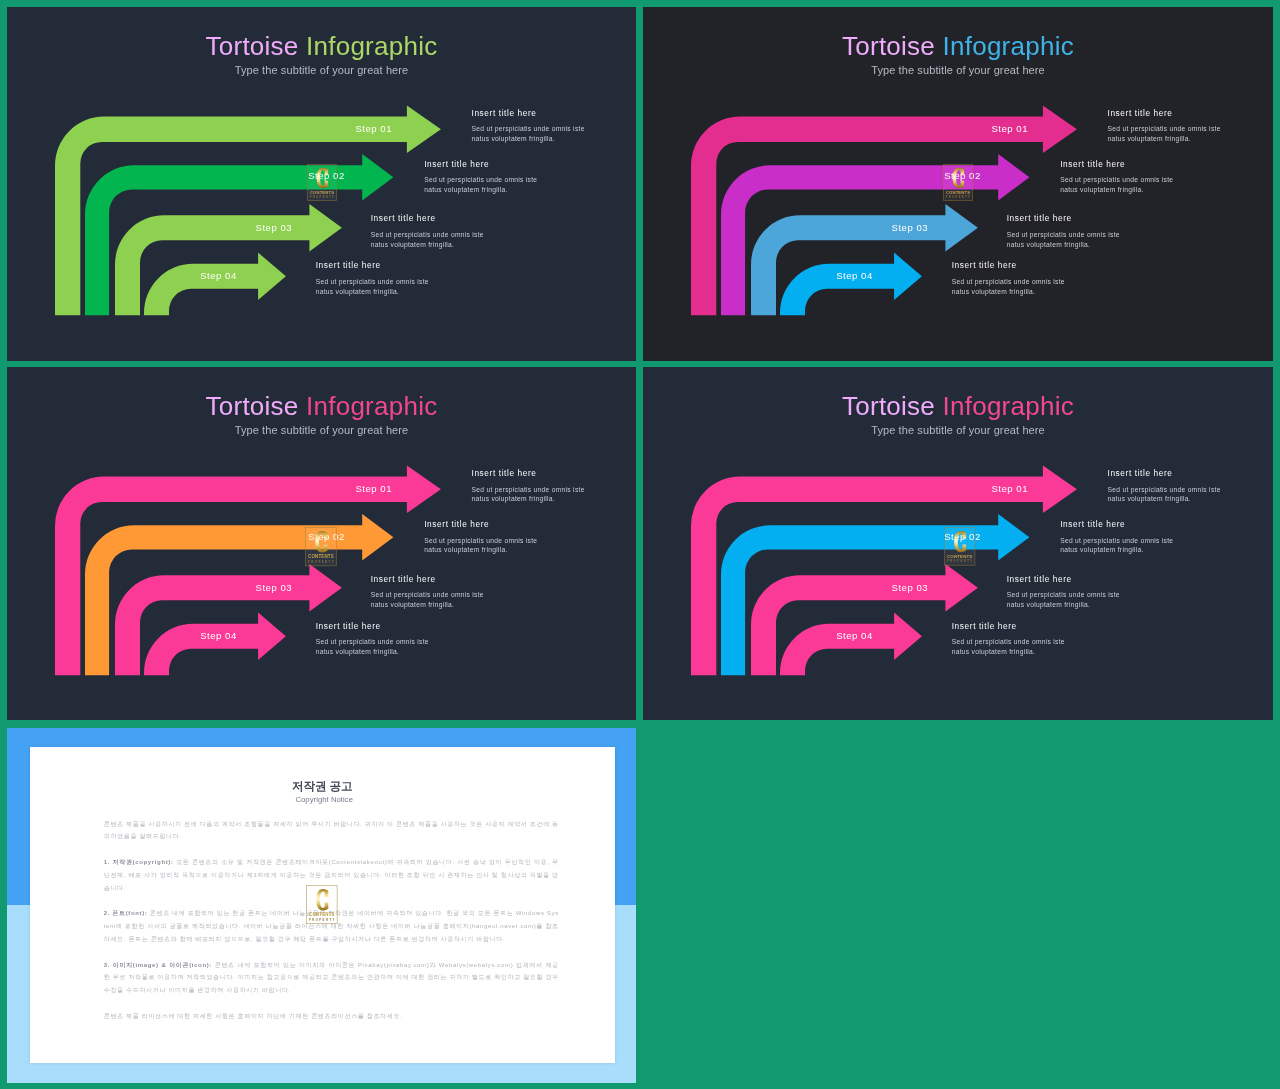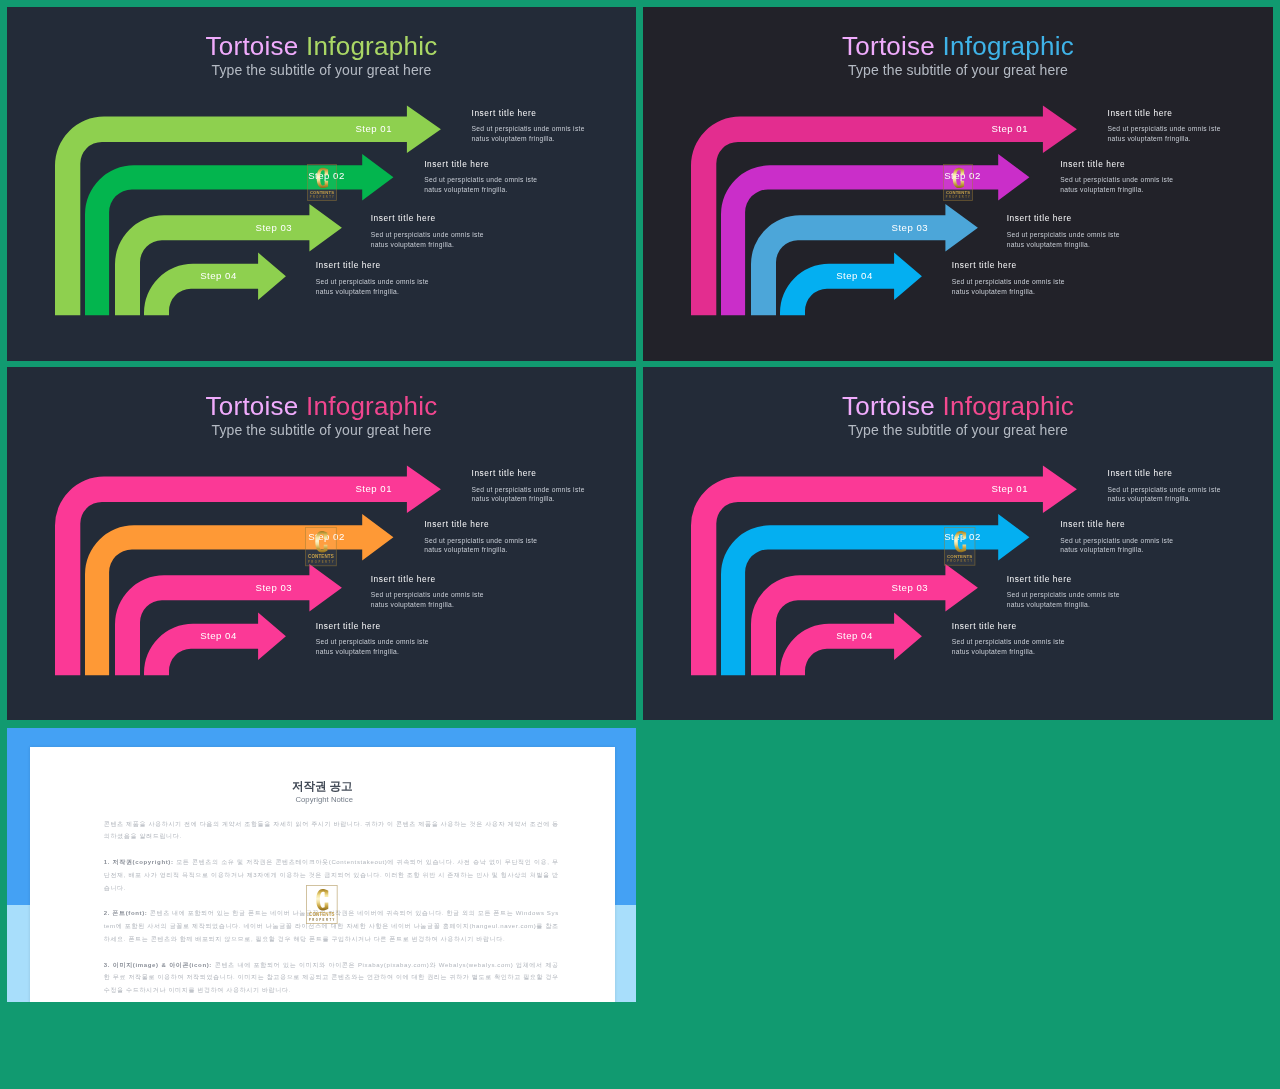--- a/index.html
+++ b/index.html
@@ -5,27 +5,27 @@
 <style>
   *{box-sizing:border-box;margin:0;padding:0}
   html,body{width:1280px;height:1089px}
   body{background:#119a70;font-family:"Liberation Sans",sans-serif;overflow:hidden}
   .sheet{position:relative;width:1280px;height:1089px}
   .slide{position:absolute;overflow:hidden}
   .s1{left:7px;top:7px;width:629px;height:353.5px}
   .s2{left:643px;top:7px;width:630px;height:353.5px}
   .s3{left:7px;top:367.2px;width:629px;height:353.3px}
   .s4{left:643px;top:367.2px;width:630px;height:353.3px}
-  .s5{left:7px;top:728px;width:629px;height:274px;background:#44a1f4}
+  .s5{left:7px;top:728px;width:629px;height:355px;background:#44a1f4}
 
   .ttl{position:absolute;left:0;right:0;top:25.6px;text-align:center;
        font-size:26px;font-weight:400;letter-spacing:.25px;white-space:nowrap;line-height:26px}
   .ttl .w1{color:#f0abfc}
   .sub{position:absolute;left:0;right:0;top:58.2px;text-align:center;
-       font-size:14px;color:#b4bac3;letter-spacing:.1px;line-height:10.8px}
+       font-size:11px;color:#b4bac3;letter-spacing:.1px;line-height:10.8px}
 
   .blk{position:absolute}
   .blk .h{font-size:8.3px;font-weight:400;color:#fcfcfd;letter-spacing:.6px;
           white-space:nowrap;line-height:0;position:absolute;left:0;top:0}
   .blk .p{font-size:6.7px;color:#c9ced6;line-height:9.85px;
           letter-spacing:.28px;white-space:nowrap;position:absolute;left:0;top:11.3px}
 
   .stepl{position:absolute;font-size:9.6px;font-weight:400;color:#ffffff;white-space:nowrap;
          letter-spacing:.5px;line-height:0;transform:translate(-50%,0)}
 

